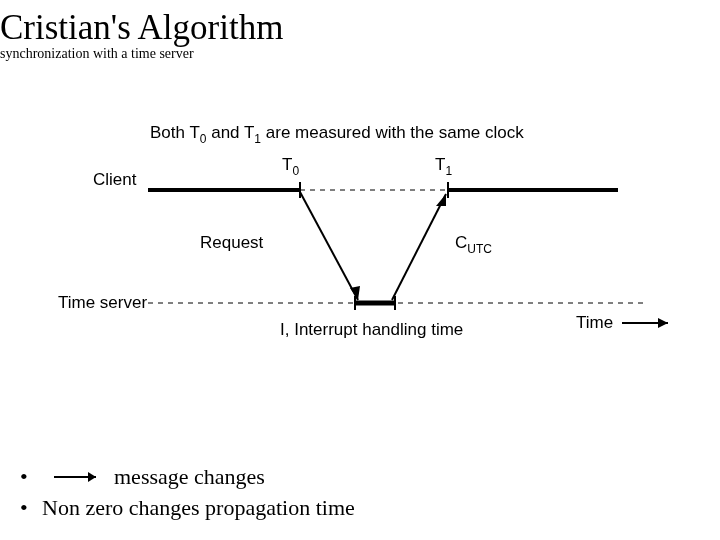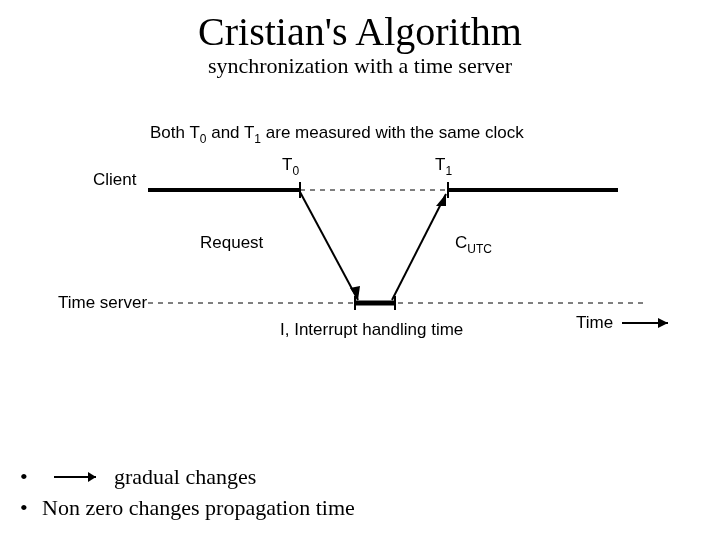--- a/index.html
+++ b/index.html
@@ -1,17 +1,17 @@
 <!DOCTYPE html>
 <html><head>
 <meta charset="utf-8">
 <style>
   html,body{margin:0;padding:0;width:720px;height:540px;background:#fff;font-family:"Times New Roman",Times,serif;color:#000}
-  .title{font-size:40px;text-align:center;margin-top:8px}
-  .subtitle{font-size:22px;text-align:center;margin-top:-2px}
+  .title{font-size:35px;text-align:left;margin-top:8px}
+  .subtitle{font-size:14px;margin-top:-2px}
   .diagram{position:absolute;left:0;top:110px;width:720px;height:290px}
   .diagram text{font-family:Arial,Helvetica,sans-serif;font-size:17px}
   .bullets{position:absolute;left:20px;top:462px;font-size:22px;line-height:1.4}
   .bullets .row{display:flex;align-items:center}
   .bullets .b{width:22px;display:inline-block}
 </style>
 </head>
 <body>
 
 <div class="title">Cristian's Algorithm</div>
@@ -56,19 +56,19 @@
   <text x="280" y="225">I, Interrupt handling time</text>
 </svg>
 
 <div class="bullets">
   <div class="row">
     <span class="b">•</span>
     <svg width="60" height="20" style="margin:0 6px">
       <line x1="6" y1="10" x2="48" y2="10" stroke="#000" stroke-width="2"></line>
       <polygon points="48,10 40,5 40,15" fill="#000"></polygon>
     </svg>
-    <span>gradual changes</span>
+    <span>message changes</span>
   </div>
   <div class="row">
     <span class="b">•</span>
     <span>Non zero changes propagation time</span>
   </div>
 </div>
 
 </body></html>

